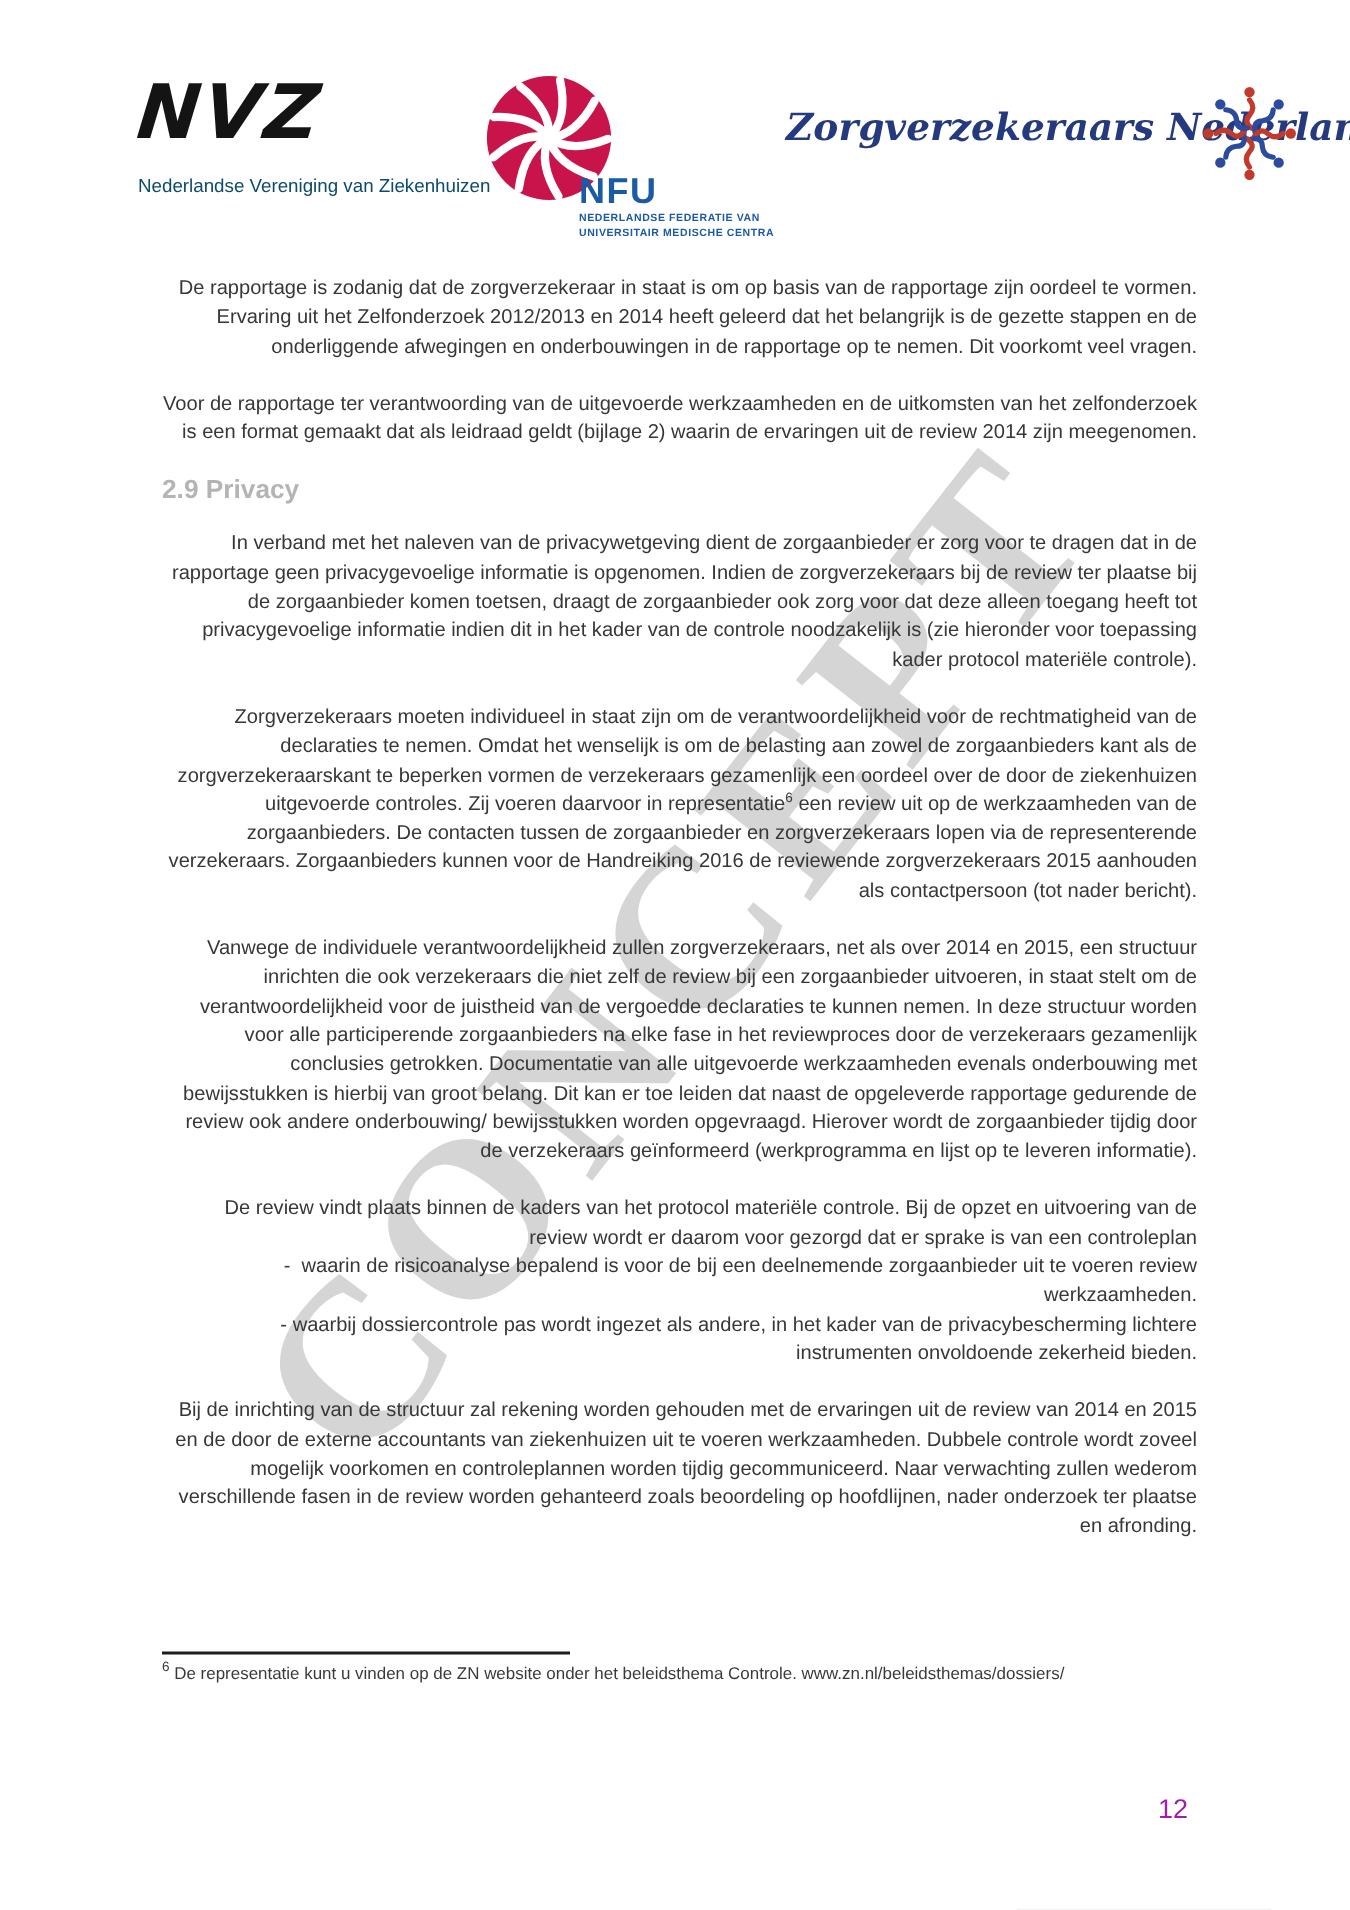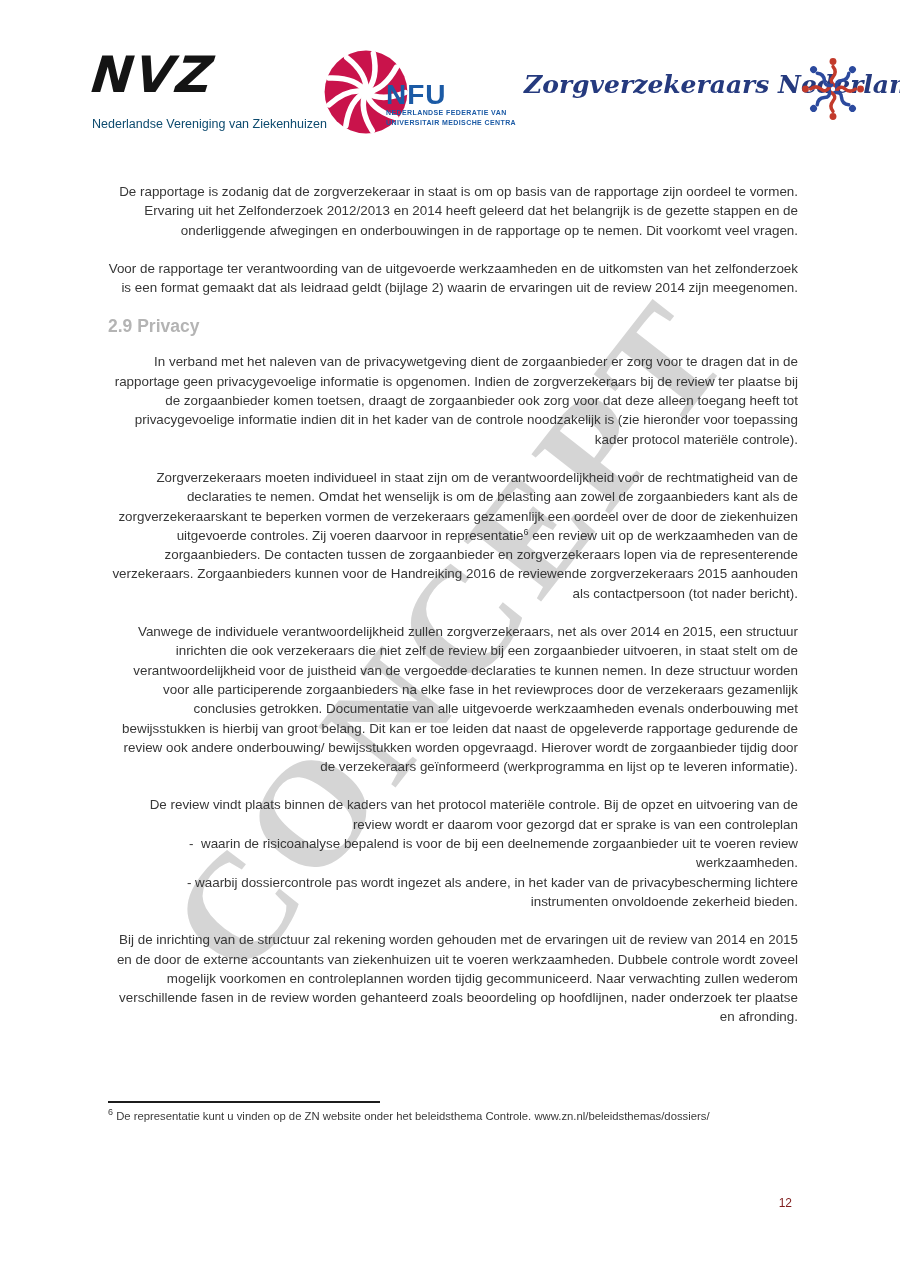--- a/index.html
+++ b/index.html
@@ -12,21 +12,21 @@
   .nvz{position:absolute;left:92px;top:50px;}
   .nvz-mark{
     font-family:"DejaVu Sans", sans-serif;font-weight:900;font-style:italic;
     font-size:50px;line-height:50px;color:#141414;letter-spacing:2px;
     transform:skewX(-6deg);
   }
   .nvz-sub{margin-top:17px;font-size:12.5px;color:#0c4a6e;}
   .nfu{position:absolute;left:320px;top:46px;width:200px;height:92px;}
   .nfu-swirl{position:absolute;left:0;top:0;}
   .nfu-text{position:absolute;left:66px;top:36px;}
-  .nfu-name{font-size:28px;font-weight:bold;color:#1b5aa5;letter-spacing:1px;line-height:26px;}
+  .nfu-name{font-size:24px;font-weight:bold;color:#1b5aa5;letter-spacing:1px;line-height:26px;margin-top:33px;}
   .nfu-sub{font-size:7px;font-weight:bold;color:#1b5aa5;letter-spacing:0.4px;line-height:9.5px;white-space:nowrap;}
   .zn{position:absolute;left:524px;top:46px;}
   .zn-title{
     position:absolute;left:0;top:24px;width:260px;
     font-family:"DejaVu Serif", serif;font-style:italic;font-weight:600;
     font-size:25px;color:#253a7e;white-space:nowrap;
   }
   .zn-emblem{position:absolute;left:266px;top:0;}
   
   .watermark{
@@ -43,21 +43,21 @@
   .main p{margin:0 0 19px 0;text-align:right;}
   .main h2{
     font-size:17.5px;line-height:20px;font-weight:bold;color:#b4b4b4;
     margin:19px 0 16px 0;
   }
   .block{display:block;white-space:pre-wrap;}
   sup{font-size:9px;line-height:0;}
   
   .footnote-rule{position:absolute;left:108px;top:1101px;width:272px;height:2px;background:#1c1c1c;z-index:1;}
   .footnote{position:absolute;left:108px;top:1110px;width:700px;font-size:11.3px;color:#3a3a3a;z-index:1;}
-  .page-number{position:absolute;right:108px;top:1196px;font-size:12px;color:#7f1d1d;z-index:1;}
+  .page-number{position:absolute;right:108px;top:1196px;font-size:18px;color:#a21caf;z-index:1;}
 </style>
 </head>
 <body>
 
 <div class="page">
 
   <header>
 
     <div class="nvz">
       <div class="nvz-mark">NVZ</div>

